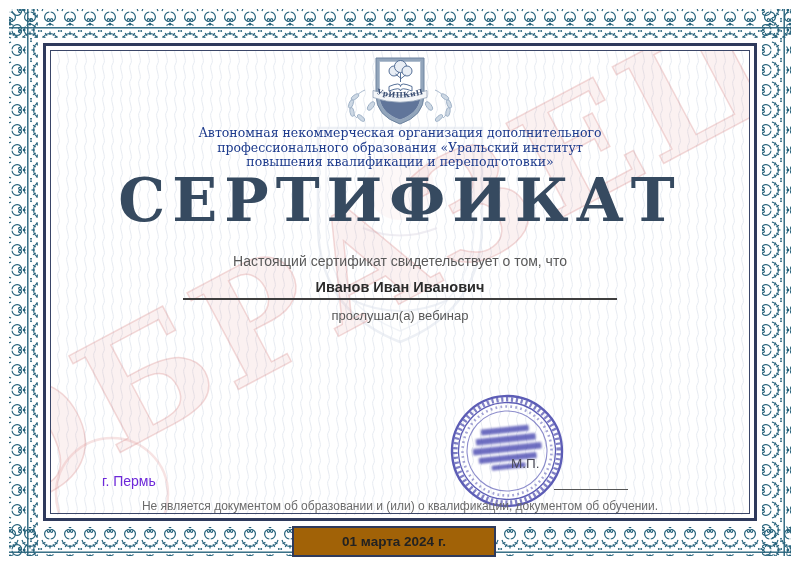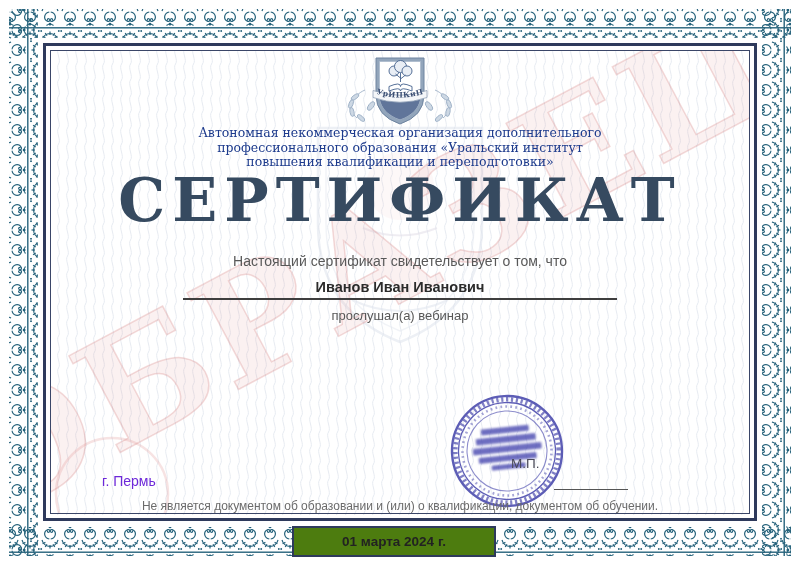--- a/index.html
+++ b/index.html
@@ -17,21 +17,21 @@
   .recipient{top:279px;font-size:14.5px;font-weight:bold;color:#2b2b2b;}
   .name-rule{top:298px;left:183px;width:434px;height:0;border-top:2px solid #3e3e3e;}
   .action{top:308px;font-size:13px;color:#575757;}
   .course{top:341px;font-size:13.2px;font-weight:bold;line-height:25.5px;color:#333333;}
   .city{left:56px;top:473px;font-size:14px;color:#6d28d9;margin-left:46px;}
   .signatory{left:246px;top:457px;width:150px;text-align:center;font-size:13.5px;
              line-height:16px;color:#3f3f3f;}
   .mp{left:511px;top:456px;font-size:13.5px;color:#4a4a58;}
   .sig-line{left:554px;top:489px;width:74px;height:0;border-top:1.5px solid #555;}
   .disclaimer{top:499px;font-size:12px;color:#6b6b6b;}
-  .date-box{left:292px;top:526px;width:200px;height:27px;background:#4d7c0f;
+  .date-box{left:292px;top:526px;width:200px;height:27px;background:#a16207;
             border:2px solid #2e3a5c;text-align:center;line-height:27px;
             font-size:13.5px;font-weight:bold;color:#222222;}
 </style>
 </head>
 <body>
 
 <div class="page">
 
   <svg class="deco" width="800" height="565" viewBox="0 0 800 565">
     <defs>

